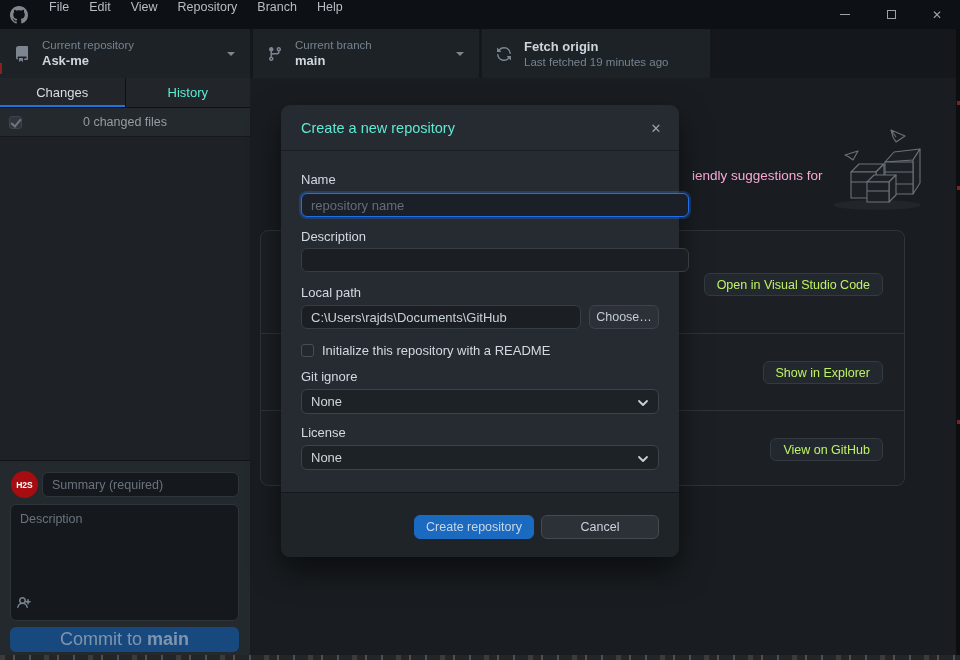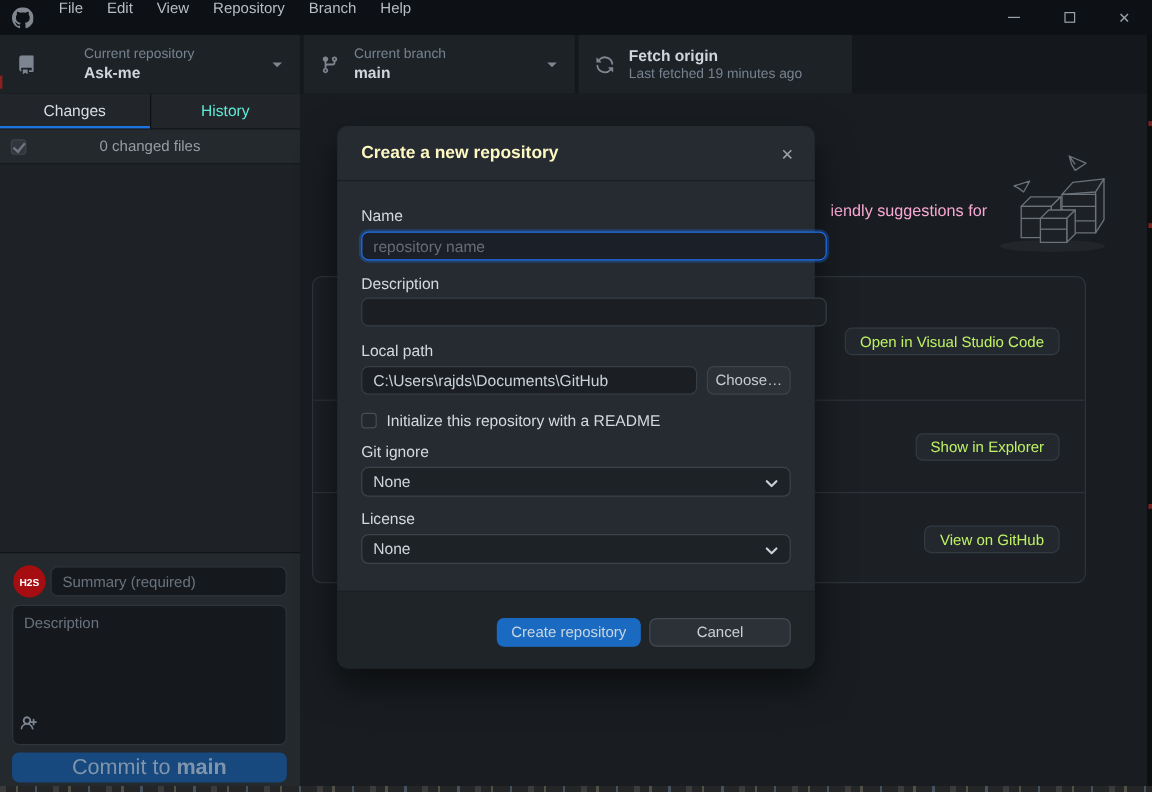--- a/index.html
+++ b/index.html
@@ -17,21 +17,21 @@
   .win-controls { position:absolute; right:0; top:0; height:29px; display:flex; }
   .wc { width:46px; height:29px; display:flex; align-items:center; justify-content:center;
         color:#9aa2aa; background:transparent; border:none; font-size:12px; }
   .wc-min-bar { width:10px; height:1px; background:#9aa2aa; }
   .wc-max-box { width:9px; height:9px; border:1px solid #9aa2aa; }
 
   
   .toolbar { position:absolute; left:0; top:29px; width:960px; height:49px; background:#14171b; z-index:4; }
   .tb-section { position:absolute; top:0; height:49px; background:#1d2226; display:flex;
                 align-items:center; border:none; text-align:left; padding:0; }
-  #tb-repo { left:0; width:250px;gap:28px; }
+  #tb-repo { left:0; width:250px; }
   #tb-branch { left:253px; width:226px; }
   #tb-fetch { left:482px; width:228px; }
   .tb-icon { margin:0 12px 0 14px; flex:0 0 auto; }
   .tb-text { display:flex; flex-direction:column; }
   .tb-label { font-size:11.5px; color:#768390; }
   .tb-value { font-size:13px; color:#ced5dc; font-weight:bold; margin-top:2px; }
   .tb-caret { position:absolute; right:15px; top:23px; width:0; height:0;
               border-left:4px solid transparent; border-right:4px solid transparent;
               border-top:4px solid #7d8590; }
 
@@ -88,21 +88,21 @@
   .red-speck { position:absolute; right:0; width:3px; height:4px; background:#7a2320; }
   .left-red { position:absolute; left:0; top:63px; width:2px; height:11px; background:#8d1f1f; z-index:6; }
   .bottom-strip { position:absolute; left:0; bottom:0; width:960px; height:5px; background:#242526; z-index:7;
       background-image:repeating-linear-gradient(90deg,#3a3b3a 0 5px,#242526 5px 13px,#514f46 13px 15px,#242526 15px 29px,#44515c 29px 31px,#242526 31px 44px); }
 
   
   .dialog { position:absolute; left:281px; top:105px; width:398px; height:452px; background:#262b31;
             border-radius:9px; box-shadow:0 14px 30px rgba(0,0,0,.55); z-index:10; }
   .dialog-header { height:46px; border-bottom:1px solid #1a1e23; display:flex; align-items:center;
             padding:0 20px; position:relative; }
-  .dialog-title { font-size:14.5px; font-weight:bold; color:#fef9c3; }
+  .dialog-title { font-size:14.5px; font-weight:normal; color:#5eead4; }
   .dialog-close { position:absolute; right:12px; top:12px; width:22px; height:22px; background:transparent;
             border:none; color:#9aa2aa; font-size:13px; display:flex; align-items:center; justify-content:center; }
   .dlg-label { position:absolute; left:20px; font-size:13px; color:#d2d9e0; }
   .dlg-input { position:absolute; left:20px; width:388px; height:24px; background:#1b1f24;
             border:1px solid #363d45; border-radius:6px; color:#c9d1d9; font-size:13px; padding:0 9px; }
   .dlg-input::placeholder { color:#646d77; }
   #name-input { top:88px; border:1px solid #1f6feb; box-shadow:0 0 0 2px rgba(31,111,235,.30); background:#1b2028; }
   #desc-input { top:143px; }
   #path-input { top:200px; width:280px; }
   #choose-btn { position:absolute; left:308px; top:200px; width:70px; height:24px; background:#2b3137;

